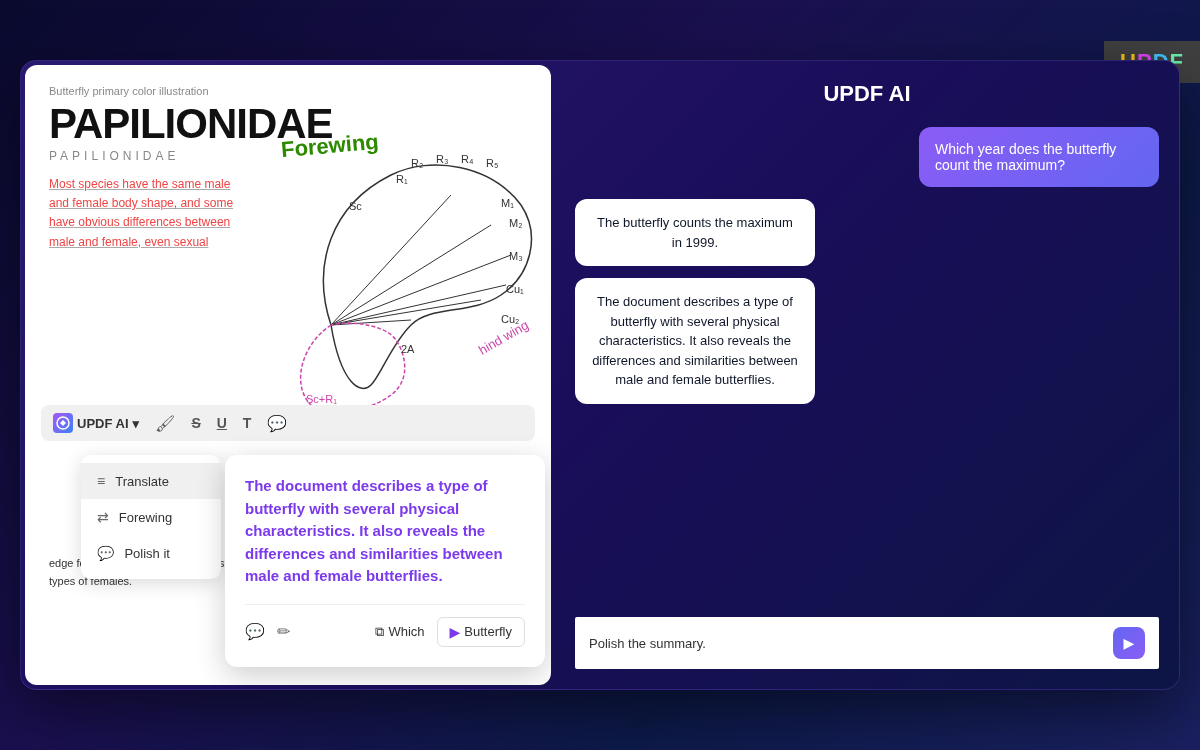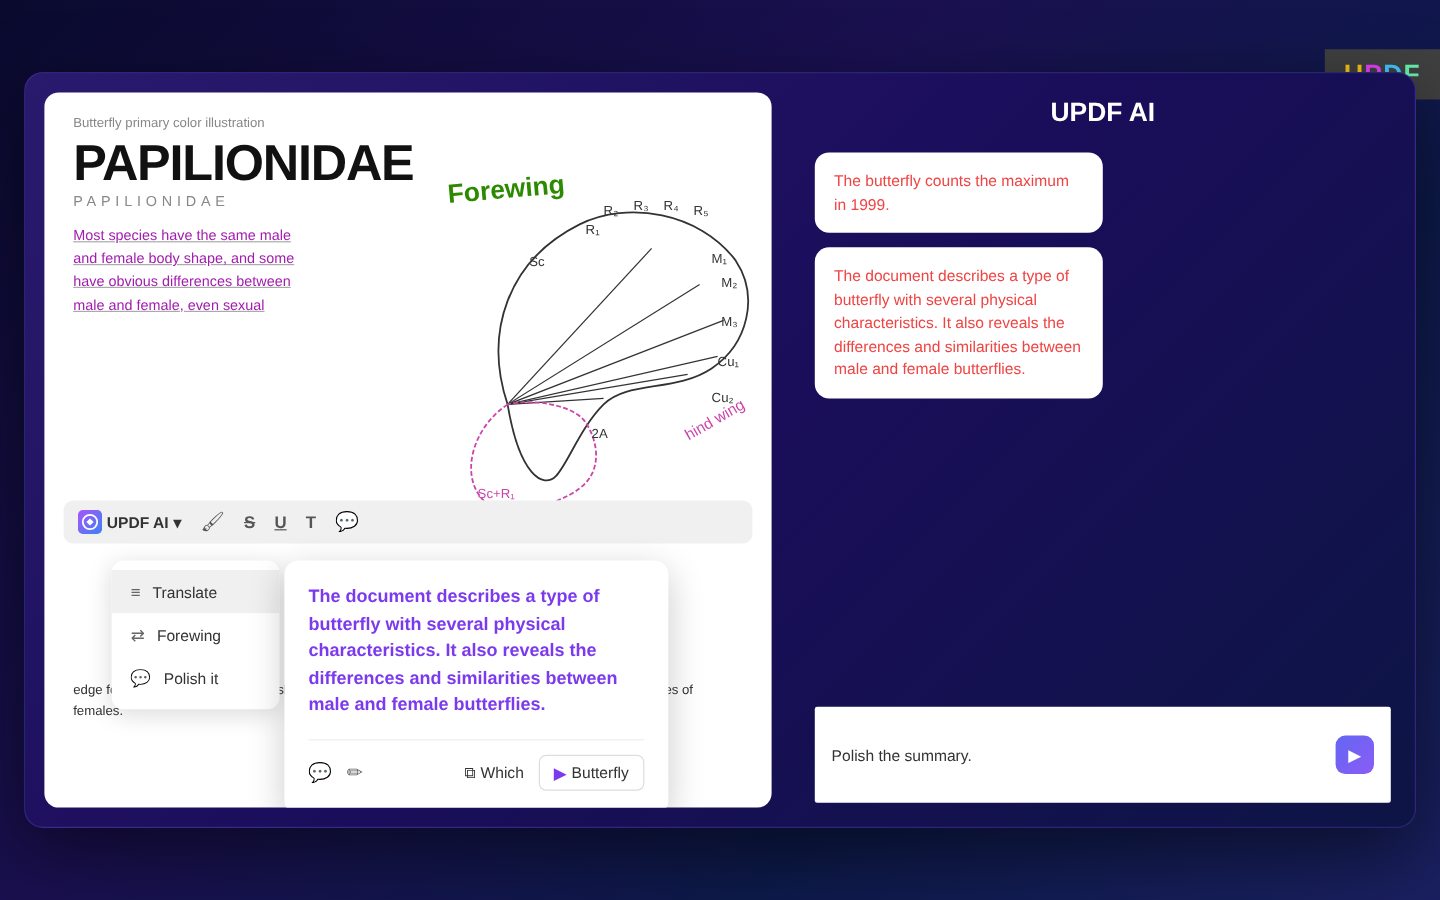--- a/index.html
+++ b/index.html
@@ -58,24 +58,24 @@
       gap: 0;
       background: linear-gradient(135deg, #2a1a6e 0%, #1a0d5a 50%, #0d1545 100%);
       border-radius: 16px;
       overflow: hidden;
       box-shadow: 0 20px 60px rgba(0,0,0,0.5);
       border: 1px solid rgba(100,80,200,0.3);
     }
 
     
     .pdf-panel {
-      width: 606px;
+      width: 526px;
       background: white;
       border-radius: 12px;
-      margin: 16px;
+      margin: 4px;
       overflow: hidden;
       position: relative;
       flex-shrink: 0;
     }
 
     .pdf-content {
       padding: 20px 24px 0 24px;
       position: relative;
     }
 
@@ -96,21 +96,21 @@
 
     .pdf-title-small {
       font-size: 12px;
       letter-spacing: 4px;
       color: #888;
       margin-bottom: 12px;
     }
 
     .pdf-body-text {
       font-size: 12px;
-      color: #a21caf;
+      color: #ef4444;
       line-height: 1.6;
       text-decoration: underline;
       text-decoration-color: #aaa;
       max-width: 200px;
     }
 
     
     .wing-illustration {
       position: absolute;
       top: 60px;
@@ -315,35 +315,36 @@
       padding: 14px 16px;
       font-size: 14px;
       font-weight: 500;
       align-self: flex-end;
       max-width: 240px;
     }
 
     
     .ai-bubble {
       background: white;
-      color: #ef4444;
+      color: #0f172a;
       border-radius: 12px;
       padding: 14px 16px;
       font-size: 13px;
       line-height: 1.5;
       align-self: flex-start;
       max-width: 240px;
+      text-align: center;
     }
 
     
     .chat-input-area {
       margin-top: auto;
       background: white;
       border-radius: 2px;
-      padding: 24px 14px;
+      padding: 10px 14px;
       display: flex;
       align-items: center;
       gap: 8px;
     }
 
     .chat-input {
       flex: 1;
       border: none;
       outline: none;
       font-size: 13px;
@@ -478,20 +479,23 @@
         </div>
       </div>
     </div>
 
     <div class="pdf-bottom-text">edge folds of hindwings, and them show differences due to seasons, and some species h multiple types of females.</div>
   </div>
 
   <div class="ai-panel">
     <div class="ai-title">UPDF AI</div>
 
+    <div class="user-bubble">
+      <span>Which year does the butterfly count the maximum?</span>
+    </div>
 
     <div class="ai-bubble">
       <span>The butterfly counts the maximum in 1999.</span>
     </div>
 
 
     <div class="ai-bubble">
       <span>The document describes a type of butterfly with several physical characteristics. It also reveals the differences and similarities between male and female butterflies.</span>
     </div>
 

